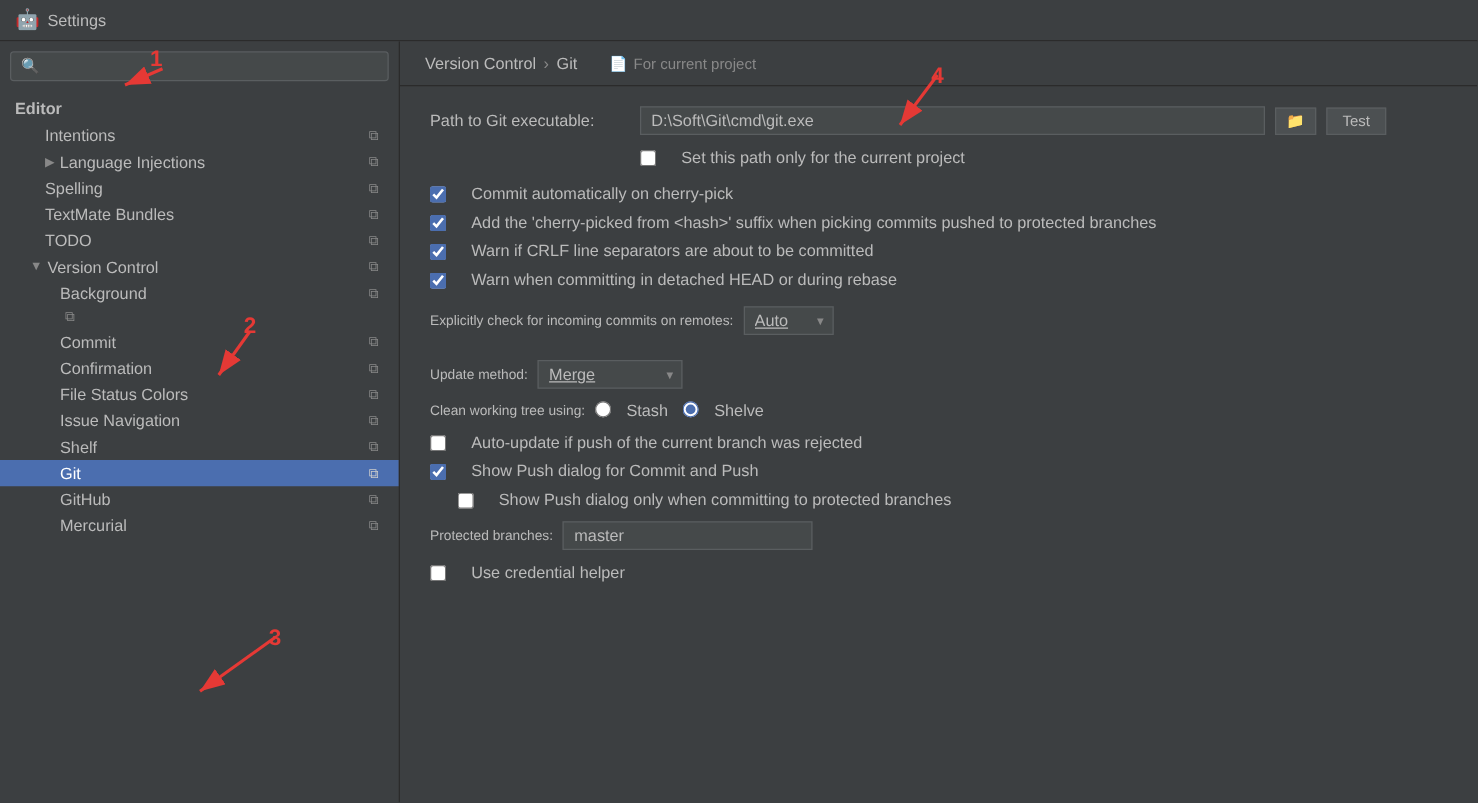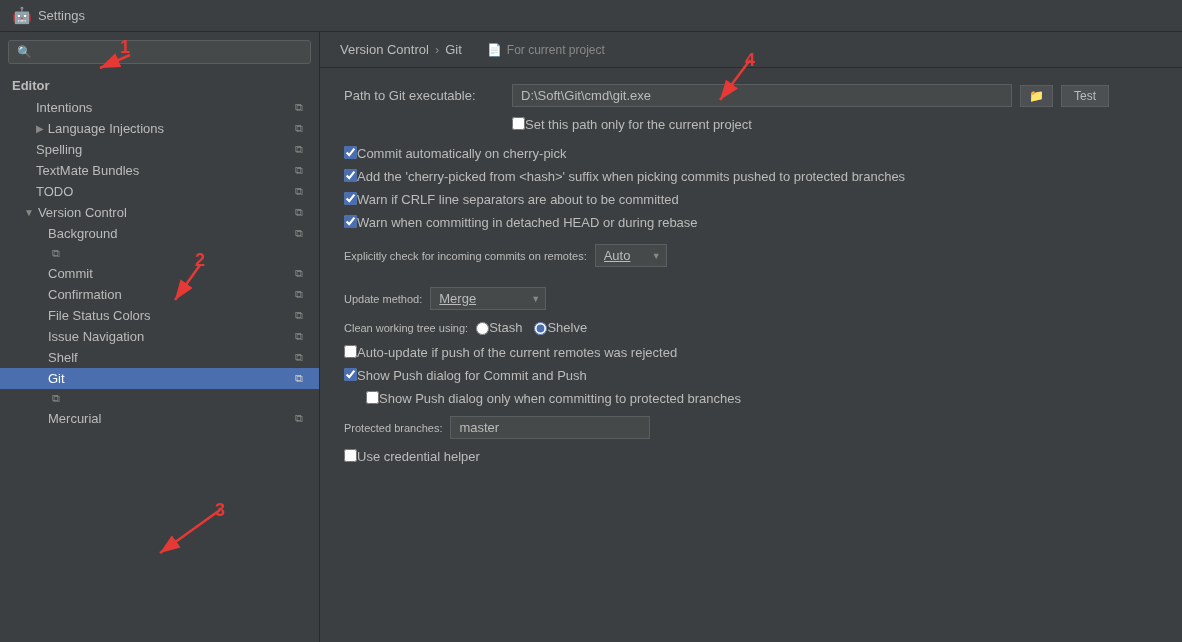--- a/index.html
+++ b/index.html
@@ -166,22 +166,22 @@
     .test-btn {
       background: #4c5052;
       border: 1px solid #5a5e60;
       color: #bbbbbb;
       padding: 3px 12px;
       cursor: pointer;
       font-size: 12px;
     }
     .checkbox-row {
       display: flex;
-      align-items: flex-start;
-      gap: 0;
+      align-items: flex-end;
+      gap: 20px;
       margin-bottom: 8px;
       padding-left: 0;
     }
     .checkbox-row input[type="checkbox"] {
       accent-color: #4b6eaf;
       width: 13px;
       height: 13px;
     }
     .checkbox-label {
       color: #bbbbbb;
@@ -224,22 +224,22 @@
       color: #888;
       pointer-events: none;
     }
     .radio-group {
       display: flex;
       align-items: center;
       gap: 12px;
     }
     .radio-row {
       display: flex;
-      align-items: flex-end;
-      gap: 0;
+      align-items: flex-start;
+      gap: 12px;
     }
     .radio-row input[type="radio"] {
       accent-color: #4b6eaf;
     }
     .radio-label {
       color: #bbbbbb;
       font-size: 13px;
     }
     .protected-input {
       background: #45494a;
@@ -340,20 +340,21 @@
         </div>
         <div class="sidebar-item indent2">
           <span class="sidebar-item-label">Shelf</span>
           <span class="sidebar-item-icon">⧉</span>
         </div>
         <div class="sidebar-item indent2 selected">
           <span class="sidebar-item-label">Git</span>
           <span class="sidebar-item-icon" style="color:#ccc;">⧉</span>
         </div>
         <div class="sidebar-item indent2">
+          <span class="sidebar-item-label">GitHub</span>
           <span class="sidebar-item-icon">⧉</span>
         </div>
         <div class="sidebar-item indent2">
           <span class="sidebar-item-label">Mercurial</span>
           <span class="sidebar-item-icon">⧉</span>
         </div>
       </div>
 
       <div class="content-panel">
 
@@ -431,21 +432,21 @@
               </div>
               <div class="radio-row">
                 <input type="radio" name="cleanTree" id="r-shelve" checked="" style="">
                 <label class="radio-label" for="r-shelve">Shelve</label>
               </div>
             </div>
           </div>
 
           <div class="checkbox-row">
             <input type="checkbox" id="cb-autoupdate" style="">
-            <label class="checkbox-label" for="cb-autoupdate">Auto-update if push of the current remotes was rejected</label>
+            <label class="checkbox-label" for="cb-autoupdate">Auto-update if push of the current branch was rejected</label>
           </div>
 
           <div class="checkbox-row">
             <input type="checkbox" id="cb-showpush" checked="" style="">
             <label class="checkbox-label" for="cb-showpush">Show Push dialog for Commit and Push</label>
           </div>
 
           <div class="checkbox-row" style="padding-left:22px; margin-bottom:10px;">
             <input type="checkbox" id="cb-showpushonly" style="">
             <label class="checkbox-label" for="cb-showpushonly">Show Push dialog only when committing to protected branches</label>

